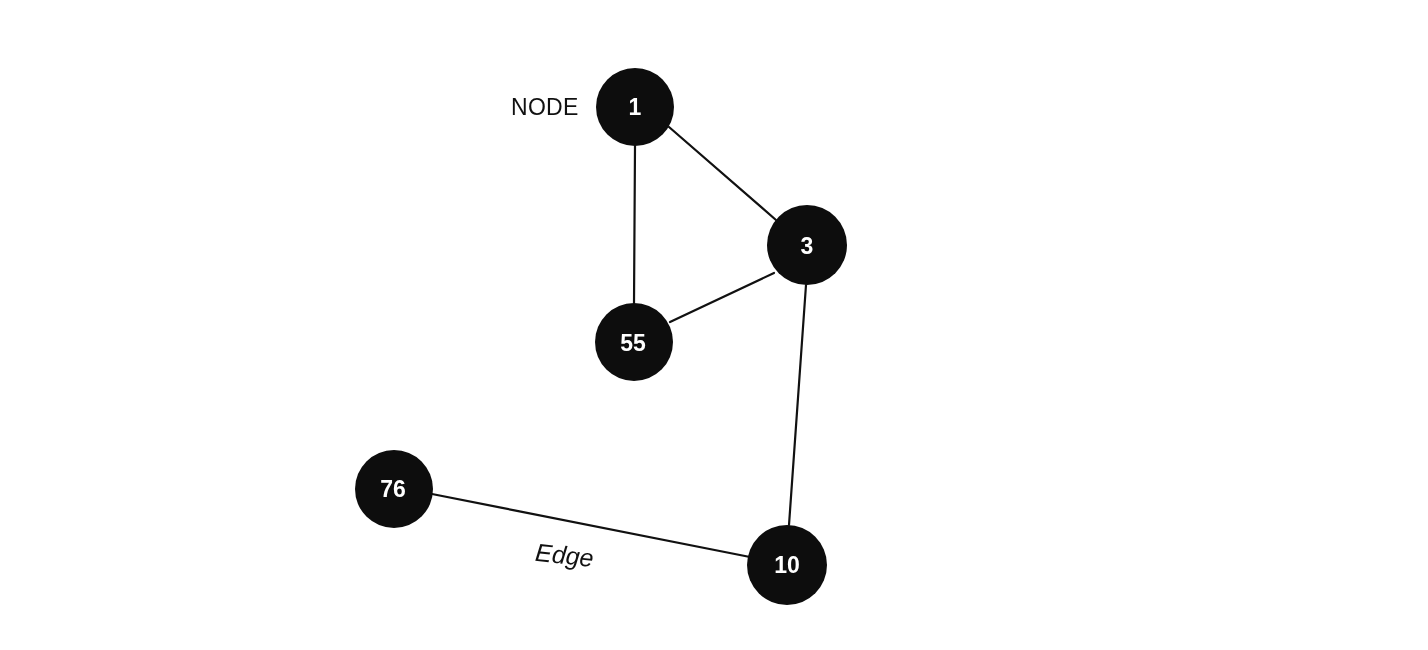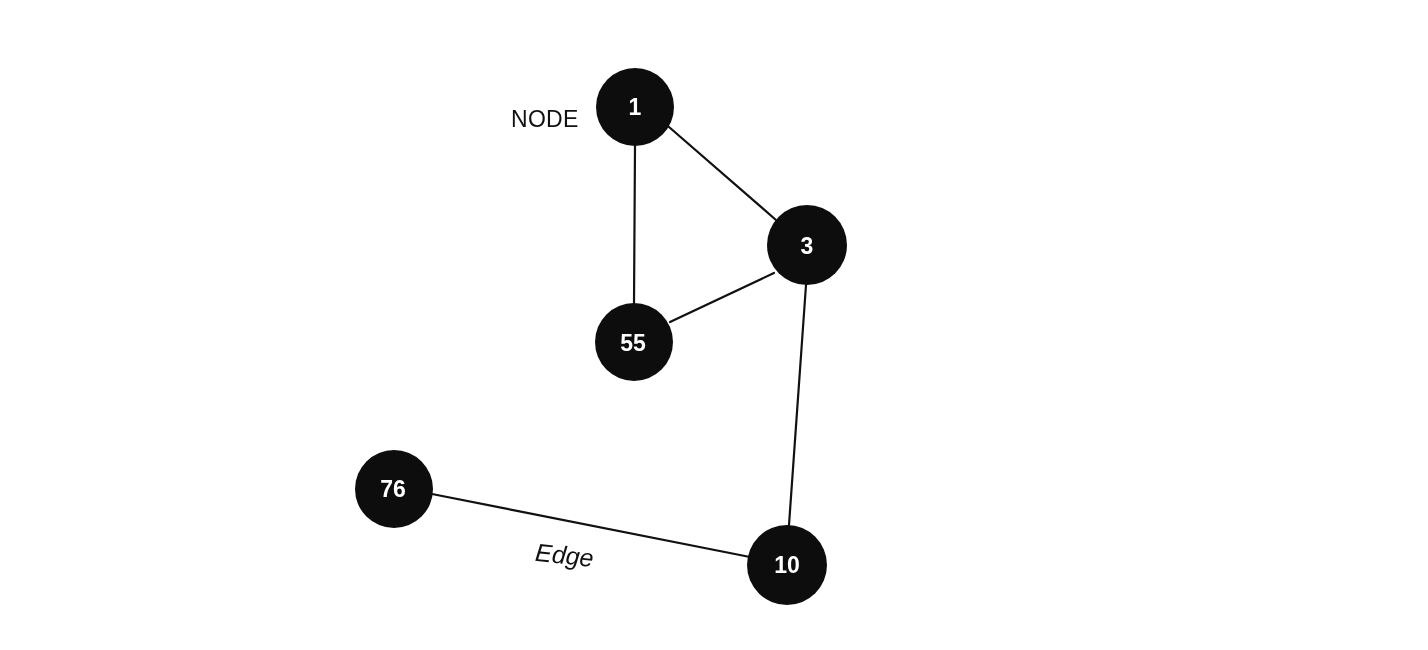--- a/index.html
+++ b/index.html
@@ -96,17 +96,17 @@
         </g>
         <g>
           <circle class="node-circle" cx="787" cy="565" r="40" fill="#0d0d0d"></circle>
           <text class="node-label" x="787" y="565" fill="#ffffff">10</text>
         </g>
       </g>
 
   </svg>
 
   <div id="annotations-layer">
-      <div class="annotation-node" style="left: 511px; top: 94px; color: rgb(17, 17, 17); margin-top: 12px;">NODE</div>
+      <div class="annotation-node" style="left: 511px; top: 94px; color: rgb(17, 17, 17);">NODE</div>
       <div class="annotation-edge" style="left: 537px; top: 538px; color: rgb(17, 17, 17); transform: rotate(6deg);">Edge</div>
     </div>
 
 </div>
 
 </body></html>

